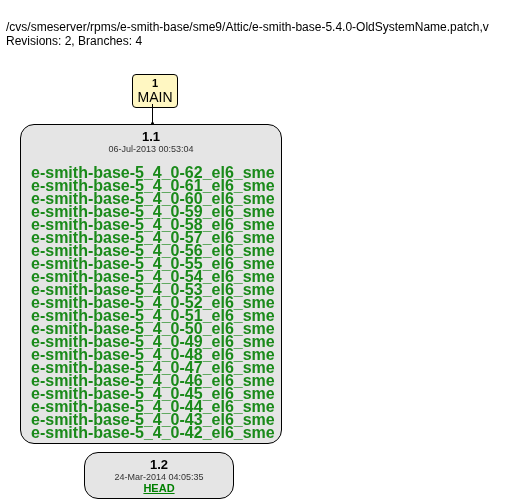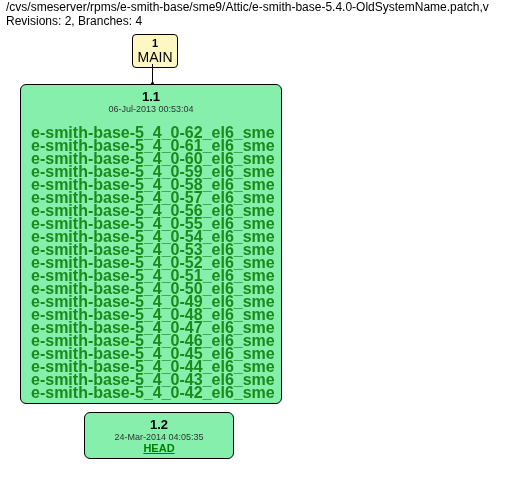--- a/index.html
+++ b/index.html
@@ -5,21 +5,21 @@
 body {
   margin: 0;
   padding: 0;
   font-family: Arial, sans-serif;
   font-size: 11px;
   color: #000;
   background: #fff;
   width: 524px;
 }
 .header {
-  padding: 0 6px;
+  padding: 20px 6px;
   background: #fff;
 }
 .path {
   font-size: 12px;
   color: #000;
 }
 .meta {
   font-size: 12px;
   color: #000;
 }
@@ -42,22 +42,22 @@
 .main-box .num {
   font-weight: bold;
   font-size: 11px;
 }
 .main-box .lbl {
   font-size: 14px;
 }
 .rev-box {
   position: absolute;
   border: 1px solid #000;
-  background: #86efac;
-  border-radius: 6px;
+  background: #e5e5e5;
+  border-radius: 14px;
   padding: 4px 10px;
 }
 .rev1 {
   left: 20px;
   top: 56px;
   width: 240px;
 }
 .rev2 {
   left: 84px;
   top: 384px;

